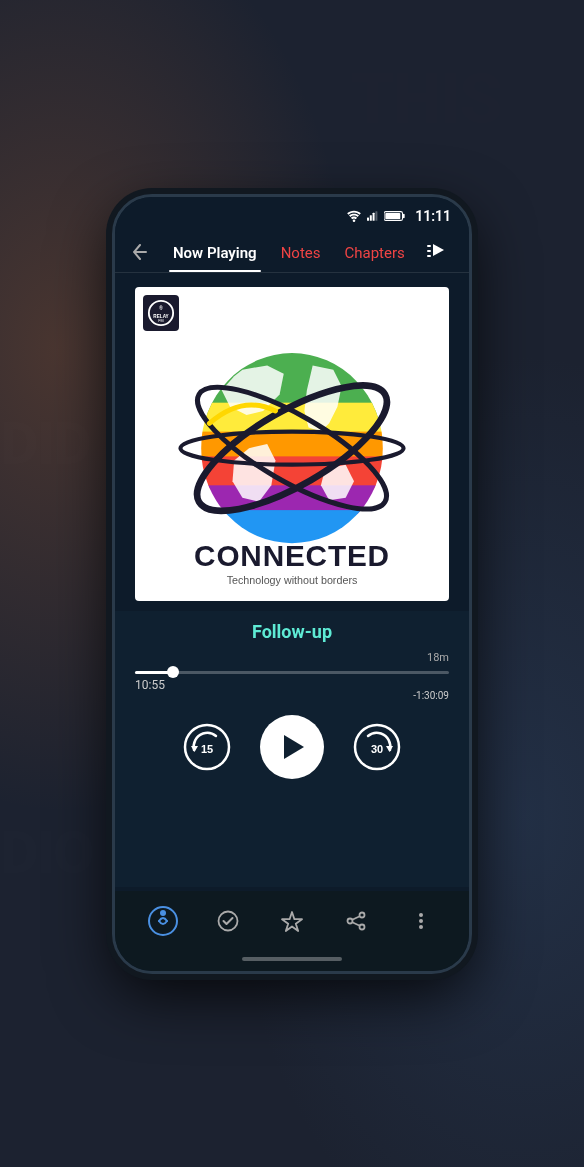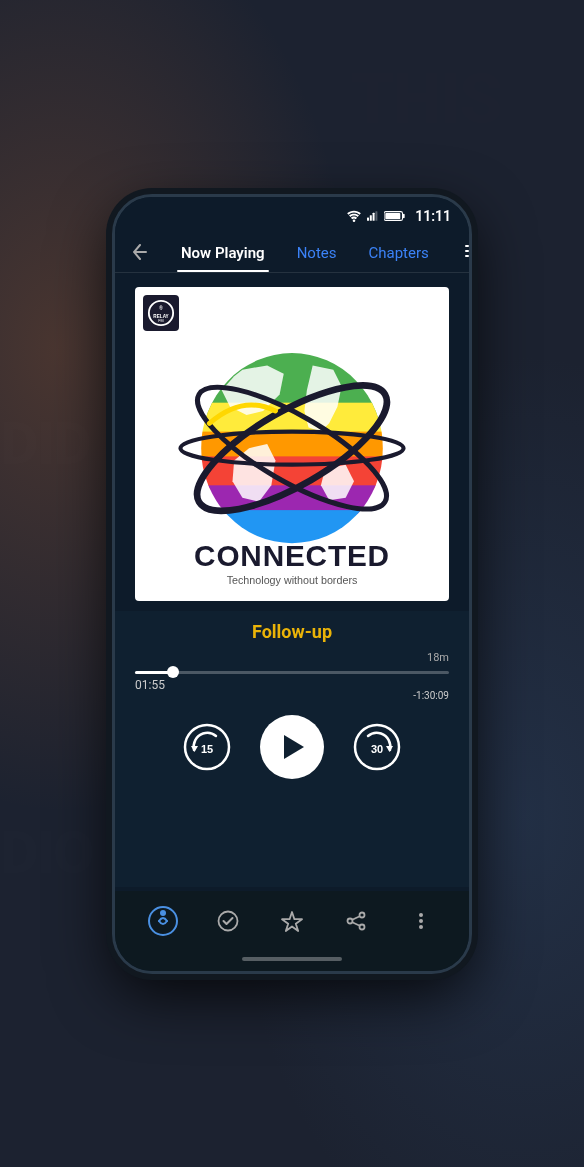--- a/index.html
+++ b/index.html
@@ -79,34 +79,34 @@
       font-weight: 600;
       margin-left: 4px;
     }
 
     
     .nav-tabs {
       background: #0d1b2a;
       display: flex;
       align-items: center;
       padding: 4px 14px 0 14px;
-      gap: 8px;
+      gap: 0;
       flex-shrink: 0;
     }
 
     .nav-back {
       color: #aaa;
       font-size: 18px;
       margin-right: 10px;
       cursor: pointer;
       padding: 4px;
     }
 
     .nav-tab {
-      color: #3b82f6;
+      color: #ef4444;
       font-size: 15px;
       padding: 8px 12px 10px 12px;
       cursor: pointer;
       position: relative;
       white-space: nowrap;
     }
 
     .nav-tab.active {
       color: white;
       font-weight: 600;
@@ -166,21 +166,21 @@
     
     .player-area {
       background: #0f2030;
       flex: 1;
       display: flex;
       flex-direction: column;
       padding: 10px 20px 0 20px;
     }
 
     .chapter-title {
-      color: #eab308;
+      color: #5eead4;
       font-size: 18px;
       font-weight: 700;
       text-align: center;
       margin-bottom: 8px;
     }
 
     .chapter-nav {
       display: flex;
       align-items: center;
       justify-content: space-between;
@@ -540,21 +540,21 @@
     <div style="text-align:right;margin-top:-4px;">
       <span class="chapter-duration">18m</span>
     </div>
 
     <div class="progress-container">
       <div class="progress-track">
         <div class="progress-fill"></div>
         <div class="progress-thumb"></div>
       </div>
       <div class="time-row">
-        <span class="time-elapsed">01:55</span>
+        <span class="time-elapsed">10:55</span>
         <span class="time-remaining">-1:30:09</span>
       </div>
     </div>
 
     <div class="playback-controls">
 
       <div class="skip-btn">
         <svg viewBox="0 0 50 50" fill="none" xmlns="http://www.w3.org/2000/svg">
           <circle cx="25" cy="25" r="22" stroke="white" stroke-width="2.5"></circle>
 

